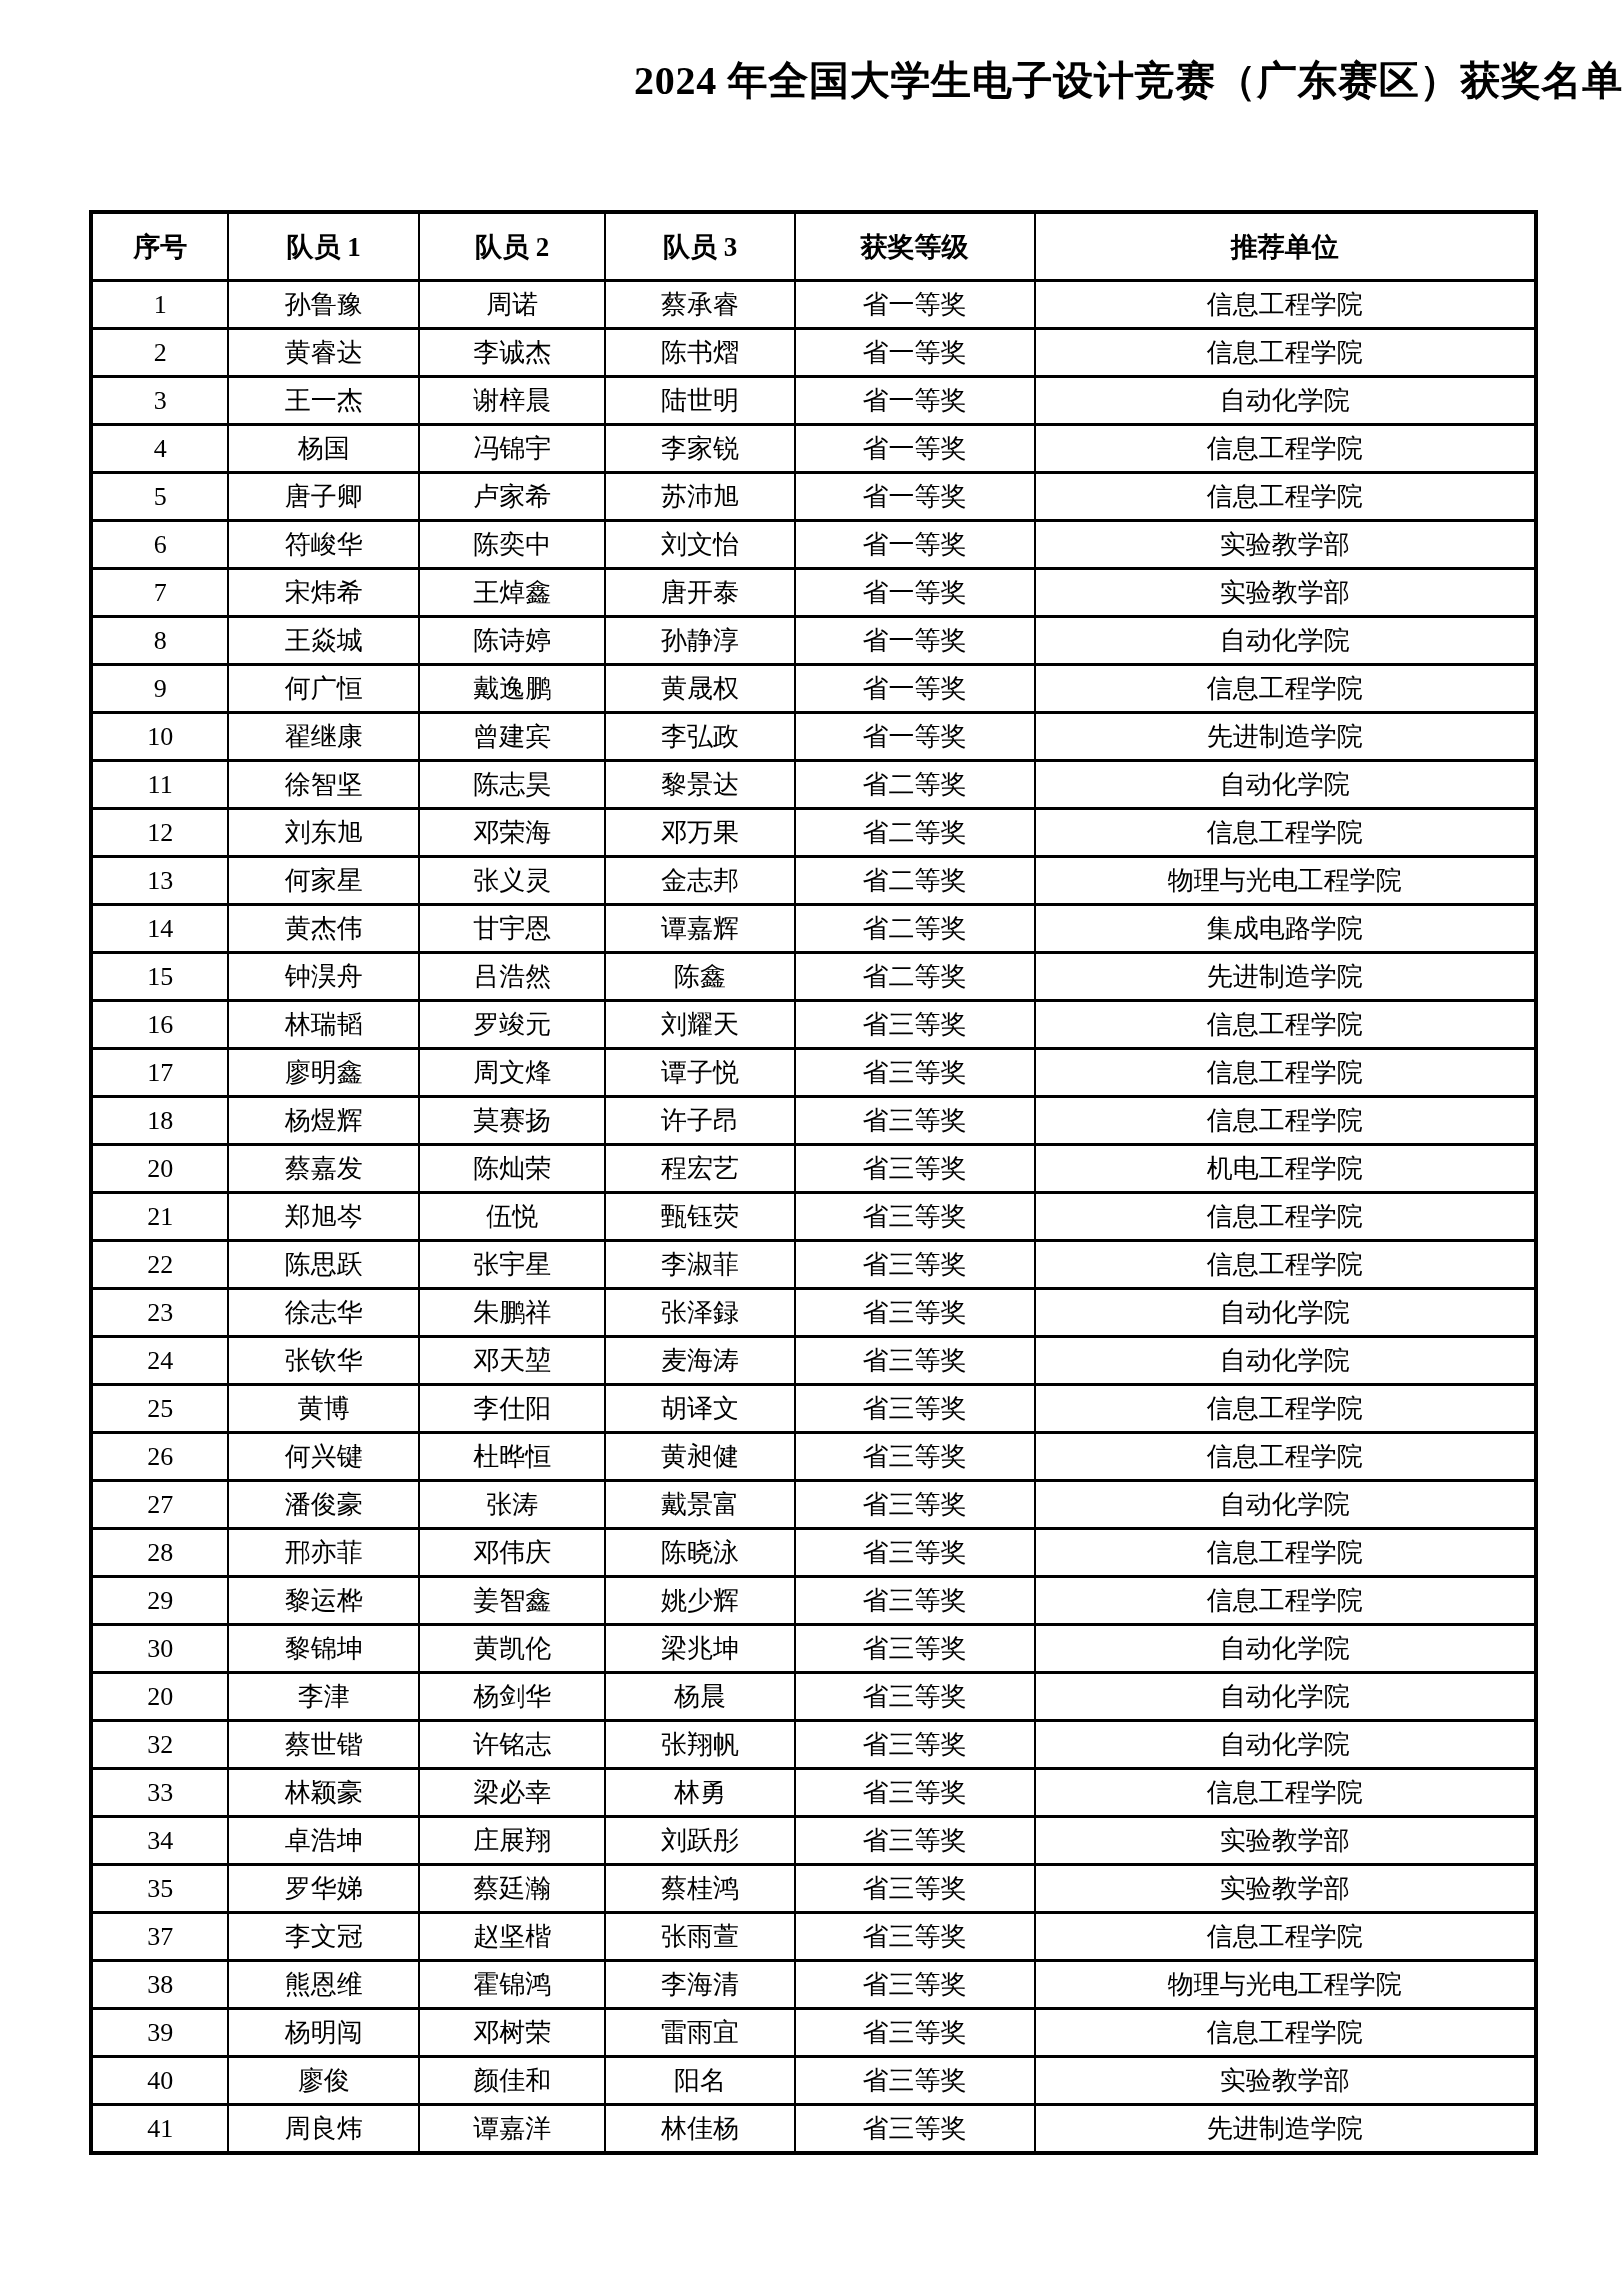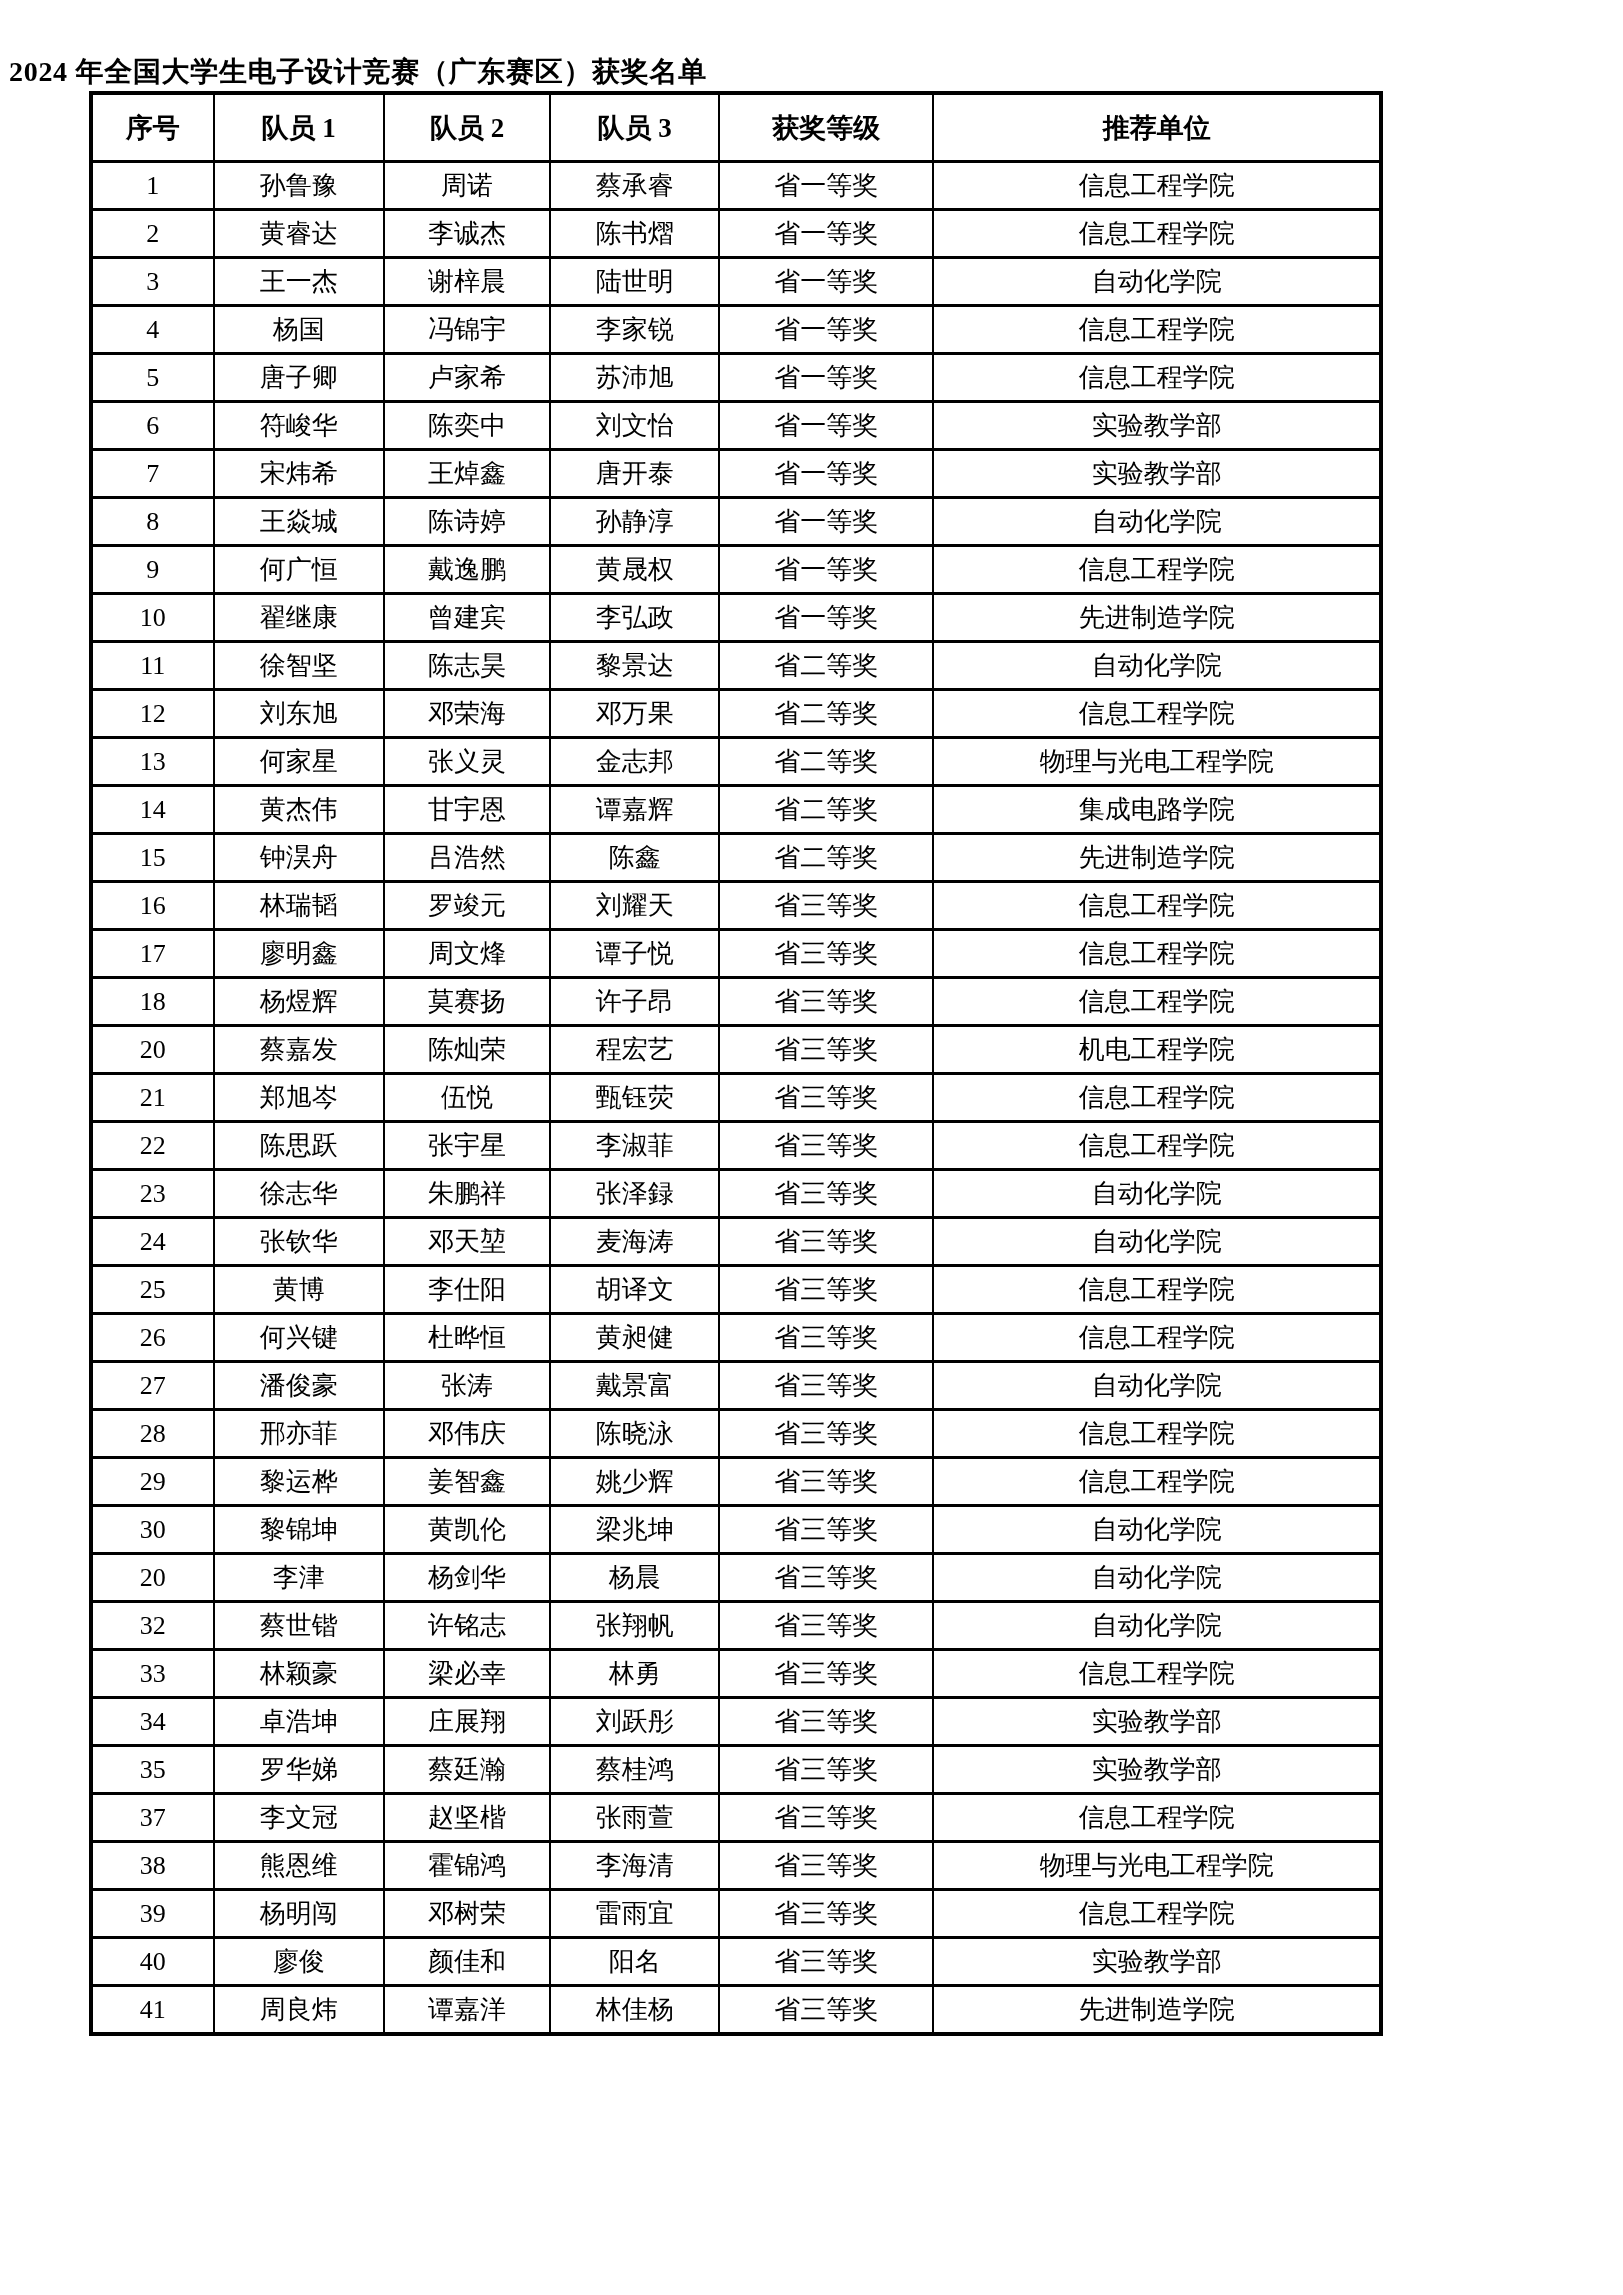--- a/index.html
+++ b/index.html
@@ -9,30 +9,30 @@
   }
   body {
     width: 1623px;
     height: 2295px;
     color: #000;
     font-family: "Liberation Serif", "DejaVu Serif", serif;
   }
   .page-title {
     margin: 0;
     padding-top: 53px;
-    text-align: left;
-    font-size: 28px;
+    text-align: right;
+    font-size: 40px;
     font-weight: bold;
     letter-spacing: 0.7px;
     font-family: "Liberation Serif", "DejaVu Serif", serif;
-    padding-left: 9px;
   }
   table.awards {
+    margin-top: 102px;
     margin-left: 89px;
-    width: 1294px;
+    width: 1449px;
     border-collapse: collapse;
     table-layout: fixed;
     border: 4.1px solid #000;
   }
   table.awards th,
   table.awards td {
     border-left: 2px solid #000;
     border-right: 2px solid #000;
     border-top: 3.4px solid #000;
     border-bottom: 3.4px solid #000;

